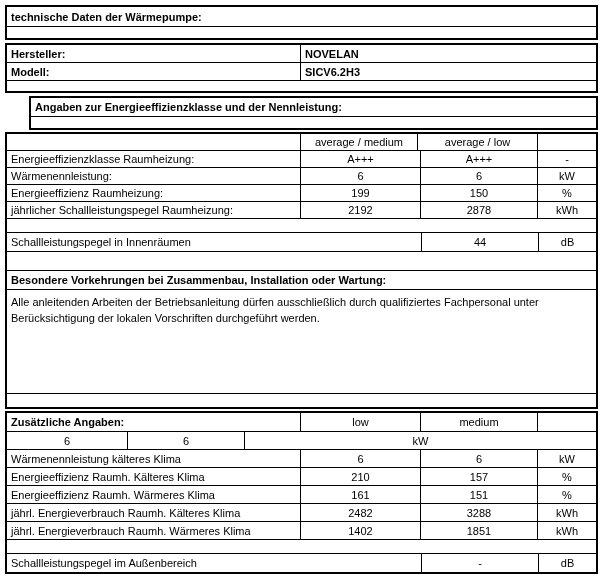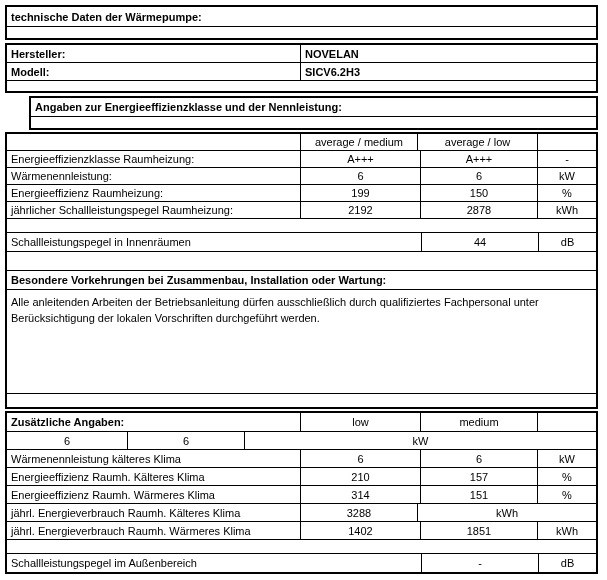--- a/index.html
+++ b/index.html
@@ -140,26 +140,27 @@
       <div class="cell ctr c4">kW</div>
     </div>
     <div class="row" style="height:17px">
       <div class="cell lbl c1">Energieeffizienz Raumh. Kälteres Klima</div>
       <div class="cell ctr c2">210</div>
       <div class="cell ctr c3">157</div>
       <div class="cell ctr c4">%</div>
     </div>
     <div class="row" style="height:17px">
       <div class="cell lbl c1">Energieeffizienz Raumh. Wärmeres Klima</div>
-      <div class="cell ctr c2">314</div>
+      <div class="cell ctr c2">161</div>
       <div class="cell ctr c3">151</div>
       <div class="cell ctr c4">%</div>
     </div>
     <div class="row" style="height:17px">
       <div class="cell lbl c1">jährl. Energieverbrauch Raumh. Kälteres Klima</div>
+      <div class="cell ctr c2">2482</div>
       <div class="cell ctr c3">3288</div>
       <div class="cell ctr c4">kWh</div>
     </div>
     <div class="row" style="height:17px">
       <div class="cell lbl c1">jährl. Energieverbrauch Raumh. Wärmeres Klima</div>
       <div class="cell ctr c2">1402</div>
       <div class="cell ctr c3">1851</div>
       <div class="cell ctr c4">kWh</div>
     </div>
     <div class="row" style="height:13px">

